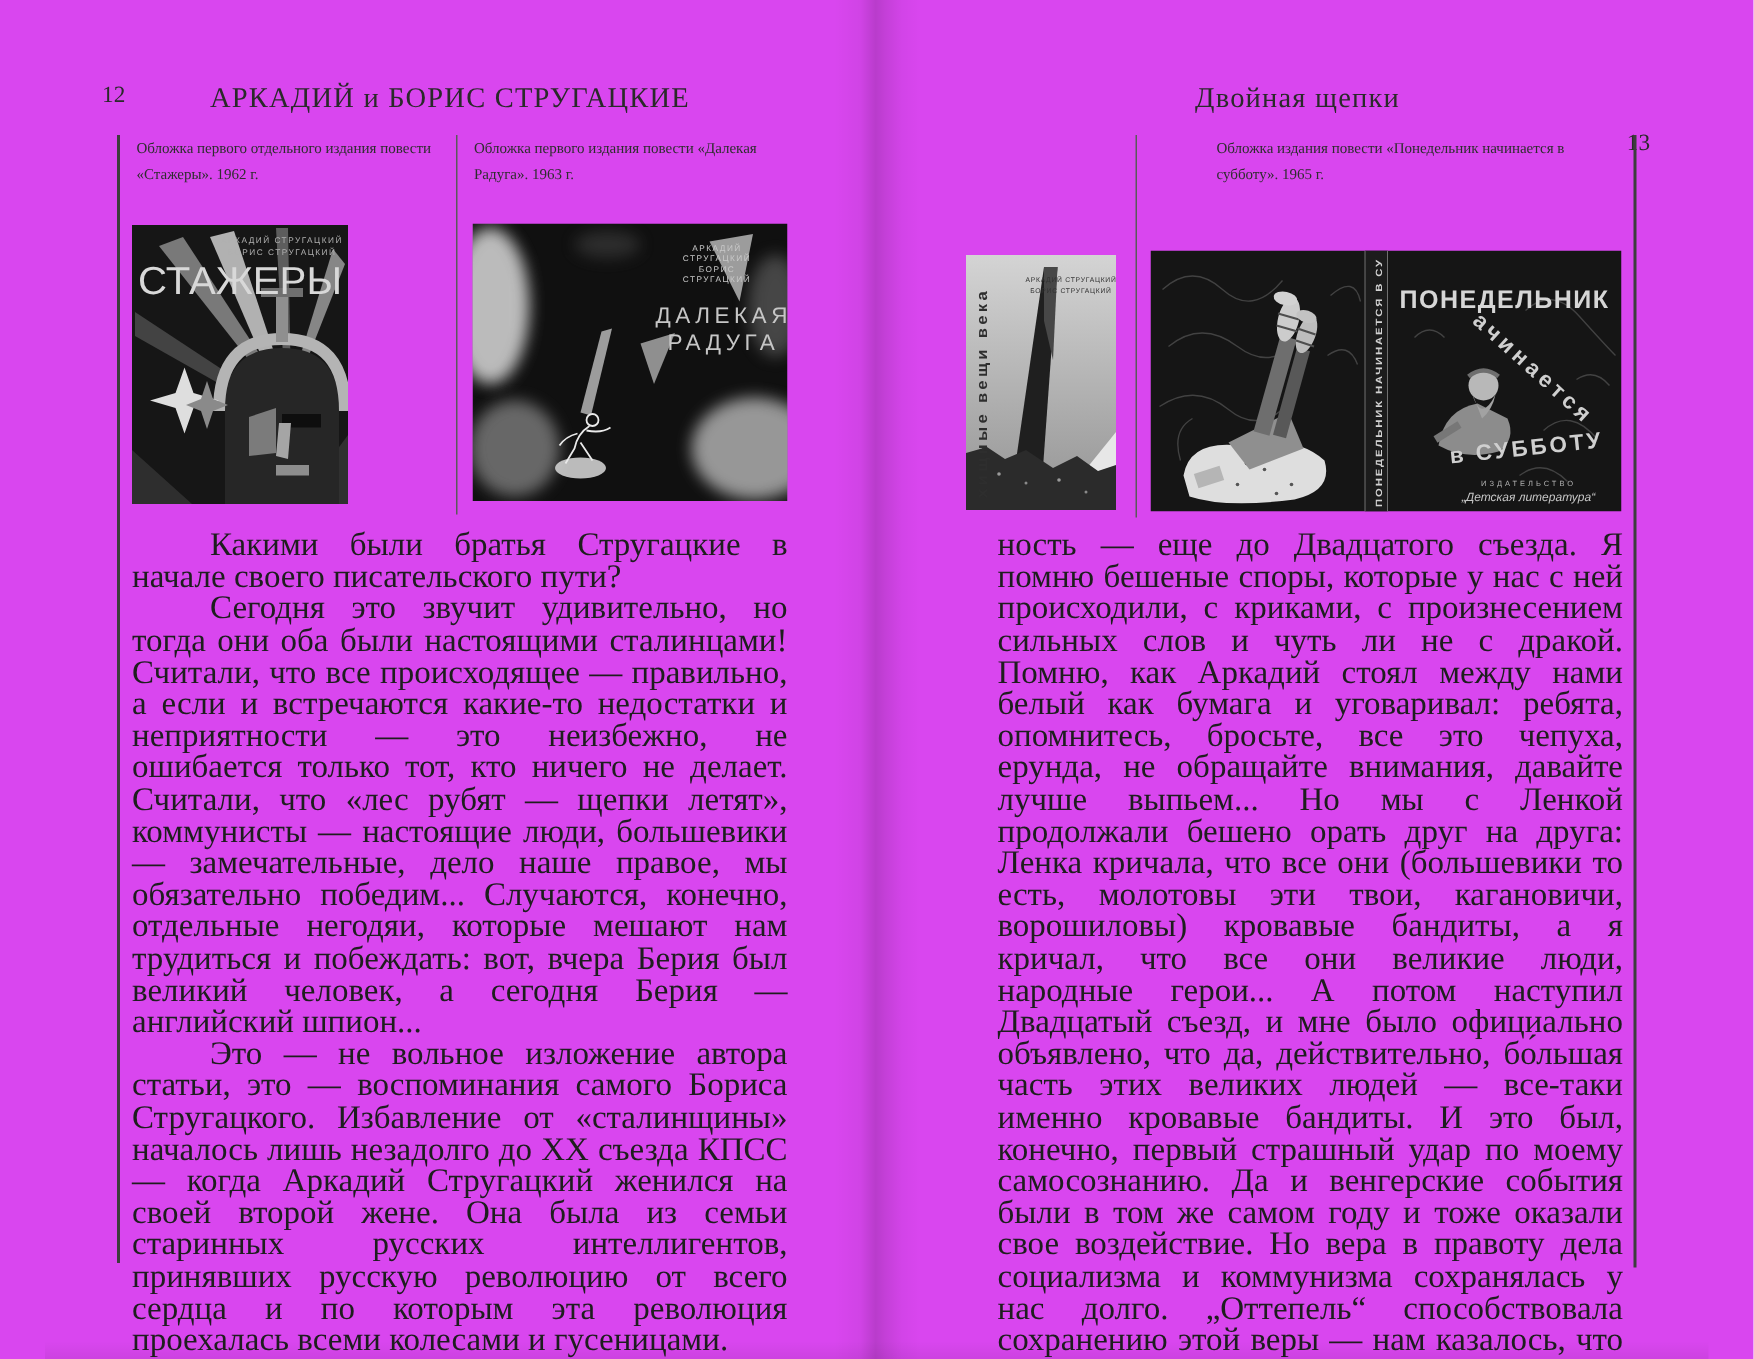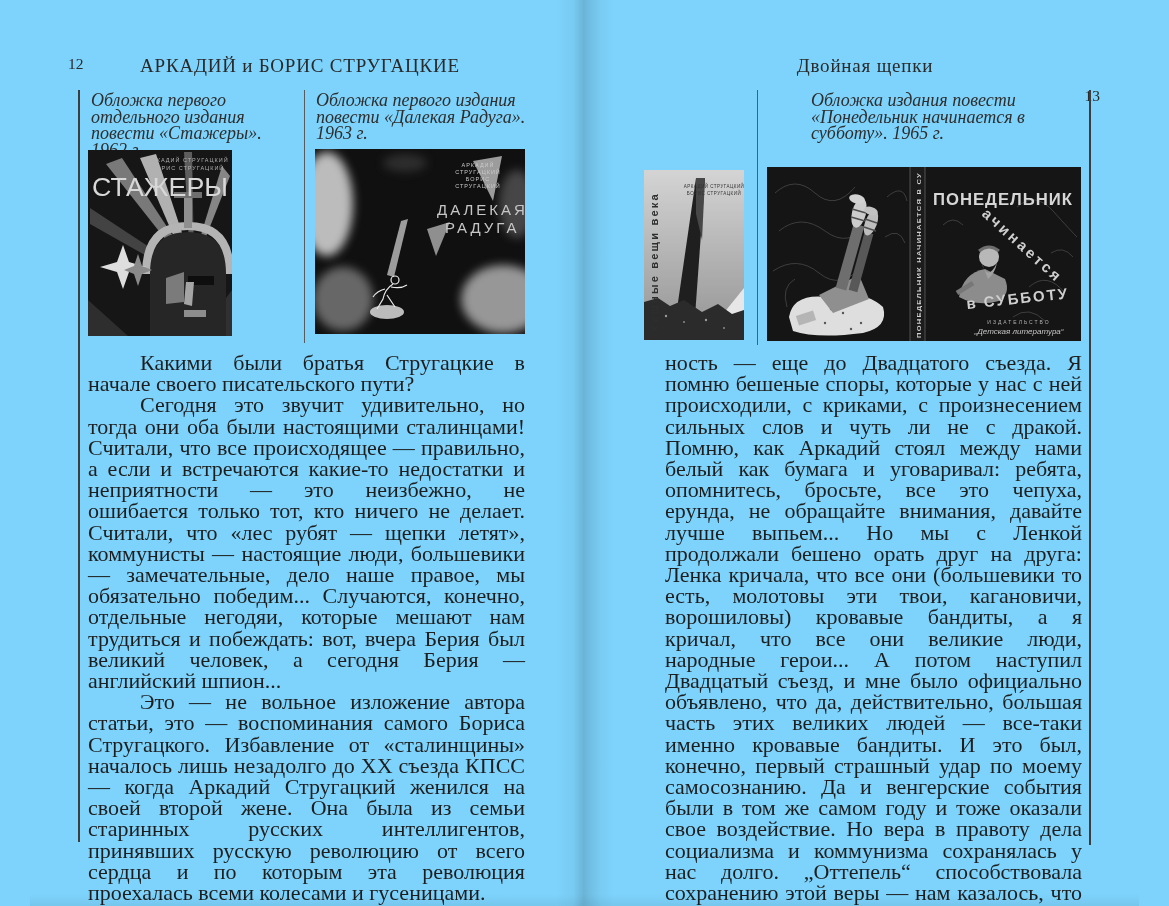--- a/index.html
+++ b/index.html
@@ -1,37 +1,37 @@
 <!DOCTYPE html>
 <html><head>
 <meta charset="utf-8">
 <style>
   * { margin:0; padding:0; box-sizing:border-box; }
   html,body { width:1169px; height:906px; background:#ffffff; overflow:hidden; }
-  #spread { position:relative; width:1169px; height:906px; background:#7dd3fc;
+  #spread { position:relative; width:1169px; height:906px; background:#d946ef;
             font-family:"Liberation Serif", serif; color:#1f1f1f; }
 
   .abs { position:absolute; }
 
   
   #gutter { left:556px; top:0; width:58px; height:906px;
     background:linear-gradient(90deg, rgba(0,0,0,0) 0%, rgba(0,0,0,0.04) 30%,
       rgba(0,0,0,0.15) 48%, rgba(0,0,0,0.10) 58%, rgba(0,0,0,0.03) 78%, rgba(0,0,0,0) 100%);
     pointer-events:none; }
   #bottom-shadow { left:30px; right:30px; bottom:0; height:12px;
     background:linear-gradient(180deg, rgba(0,0,0,0) 0%, rgba(0,0,0,0.06) 100%);
     pointer-events:none; }
 
   .page-number { top:55px; font-size:15.5px; color:#2a2a2a; }
   .running-head { top:55px; font-size:19px; letter-spacing:0.8px; color:#2a2a2a; text-align:center; }
 
   .vrule { width:1.5px; background:#3d3d3d; }
   .vdivider { width:1px; background:#5a5a5a; }
 
-  .caption { font-style:italic; font-size:18px; line-height:16.5px; color:#2e2e2e; }
+  .caption { font-size:10px; line-height:16.5px; color:#2e2e2e; }
 
   .bodytext { font-size:22px; line-height:21.2px; text-align:justify; color:#1e1e1e; }
   .bodytext p { text-indent:52px; }
   .bodytext.no-indent p { text-indent:0;margin-left:24px; }
 
   .cover { display:block; }
   .cover text { font-family:"Liberation Sans", sans-serif; }
 </style>
 </head>
 <body>

